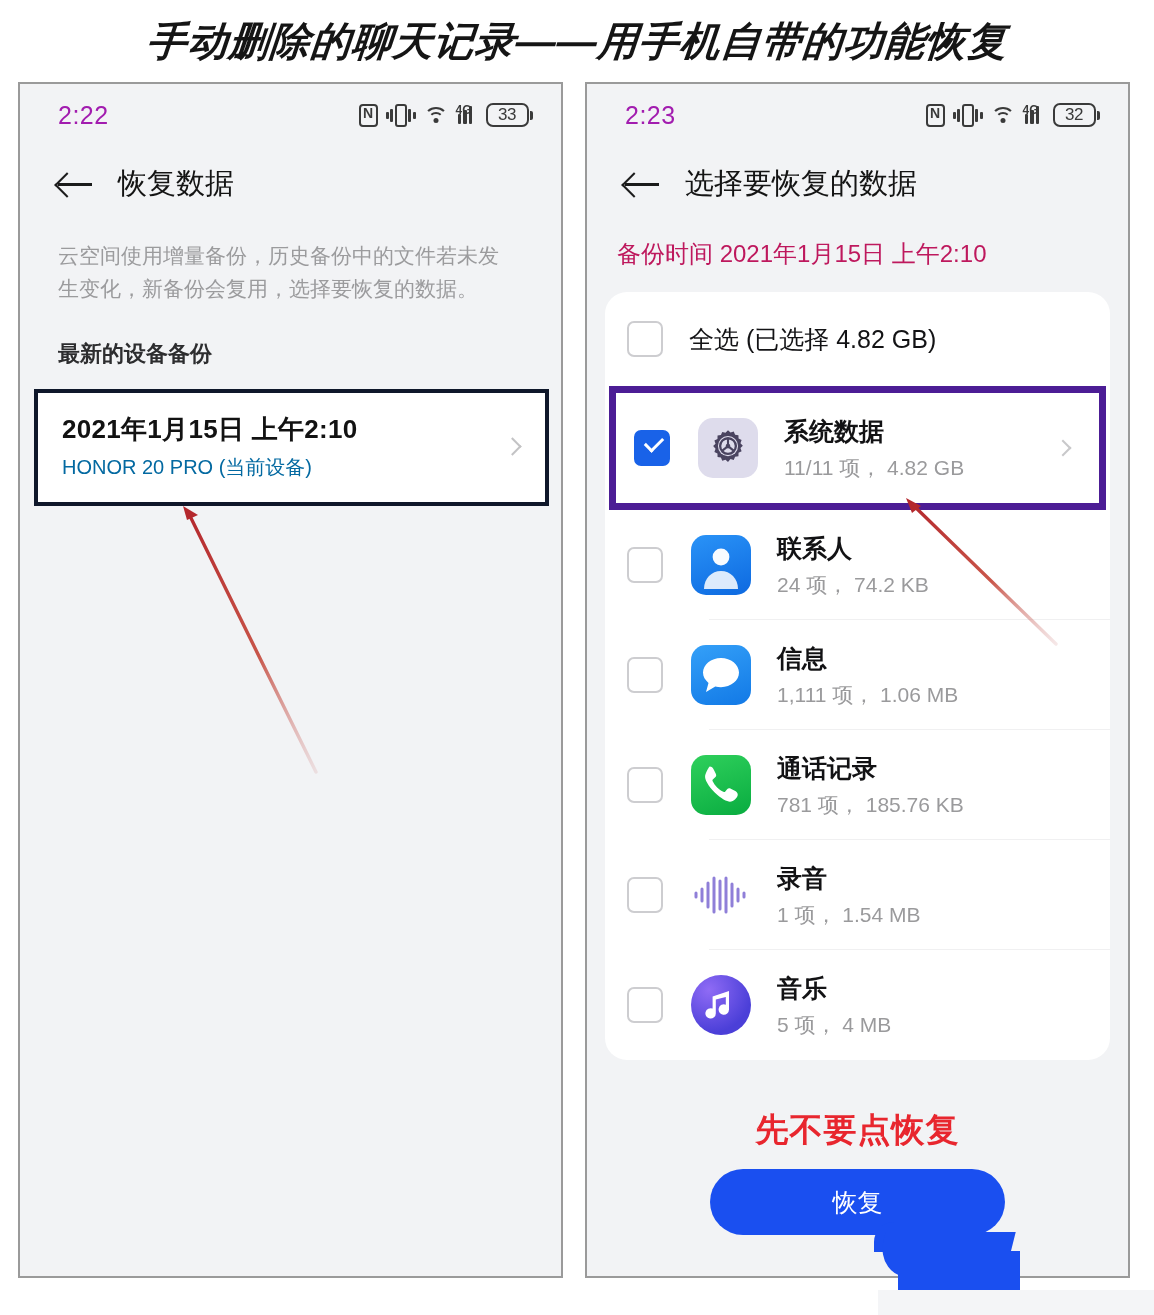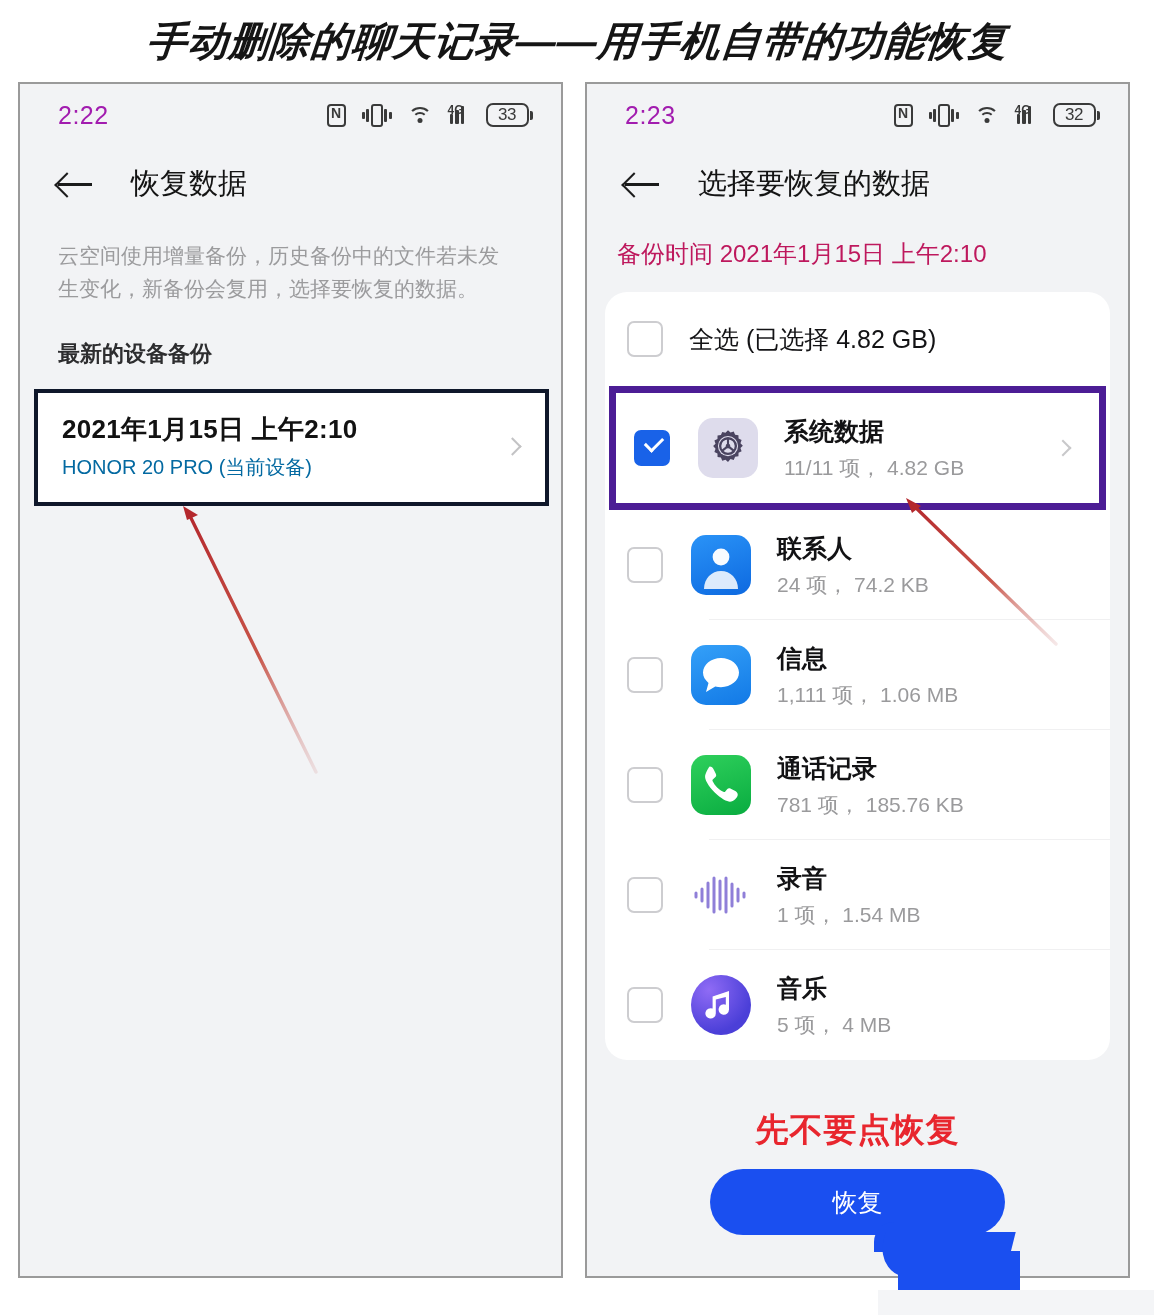--- a/index.html
+++ b/index.html
@@ -61,21 +61,21 @@
     padding: 0 28px 0 38px;
   }
   .clock {
     font-size: 25px;
     color: #a21caf;
     letter-spacing: 0.5px;
   }
   .status-icons {
     display: flex;
     align-items: center;
-    gap: 16px;
+    gap: 8px;
   }
   .icon-nfc {
     width: 19px; height: 23px;
     border: 2.2px solid #3a3a3a;
     border-radius: 4px;
     position: relative;
   }
   .icon-nfc::after {
     content: "N";
     position: absolute;
@@ -162,21 +162,21 @@
     background: #3a3a3a;
     border-radius: 0 2px 2px 0;
     margin-left: 1.5px;
   }
 
   
   .navbar {
     display: flex;
     align-items: center;
     padding: 18px 0 14px 36px;
-    gap: 37px;
+    gap: 24px;
   }
   .back-arrow {
     width: 38px; height: 30px;
     position: relative;
     flex: 0 0 auto;
     cursor: pointer;
   }
   .back-arrow::before {
     content: "";
     position: absolute;

